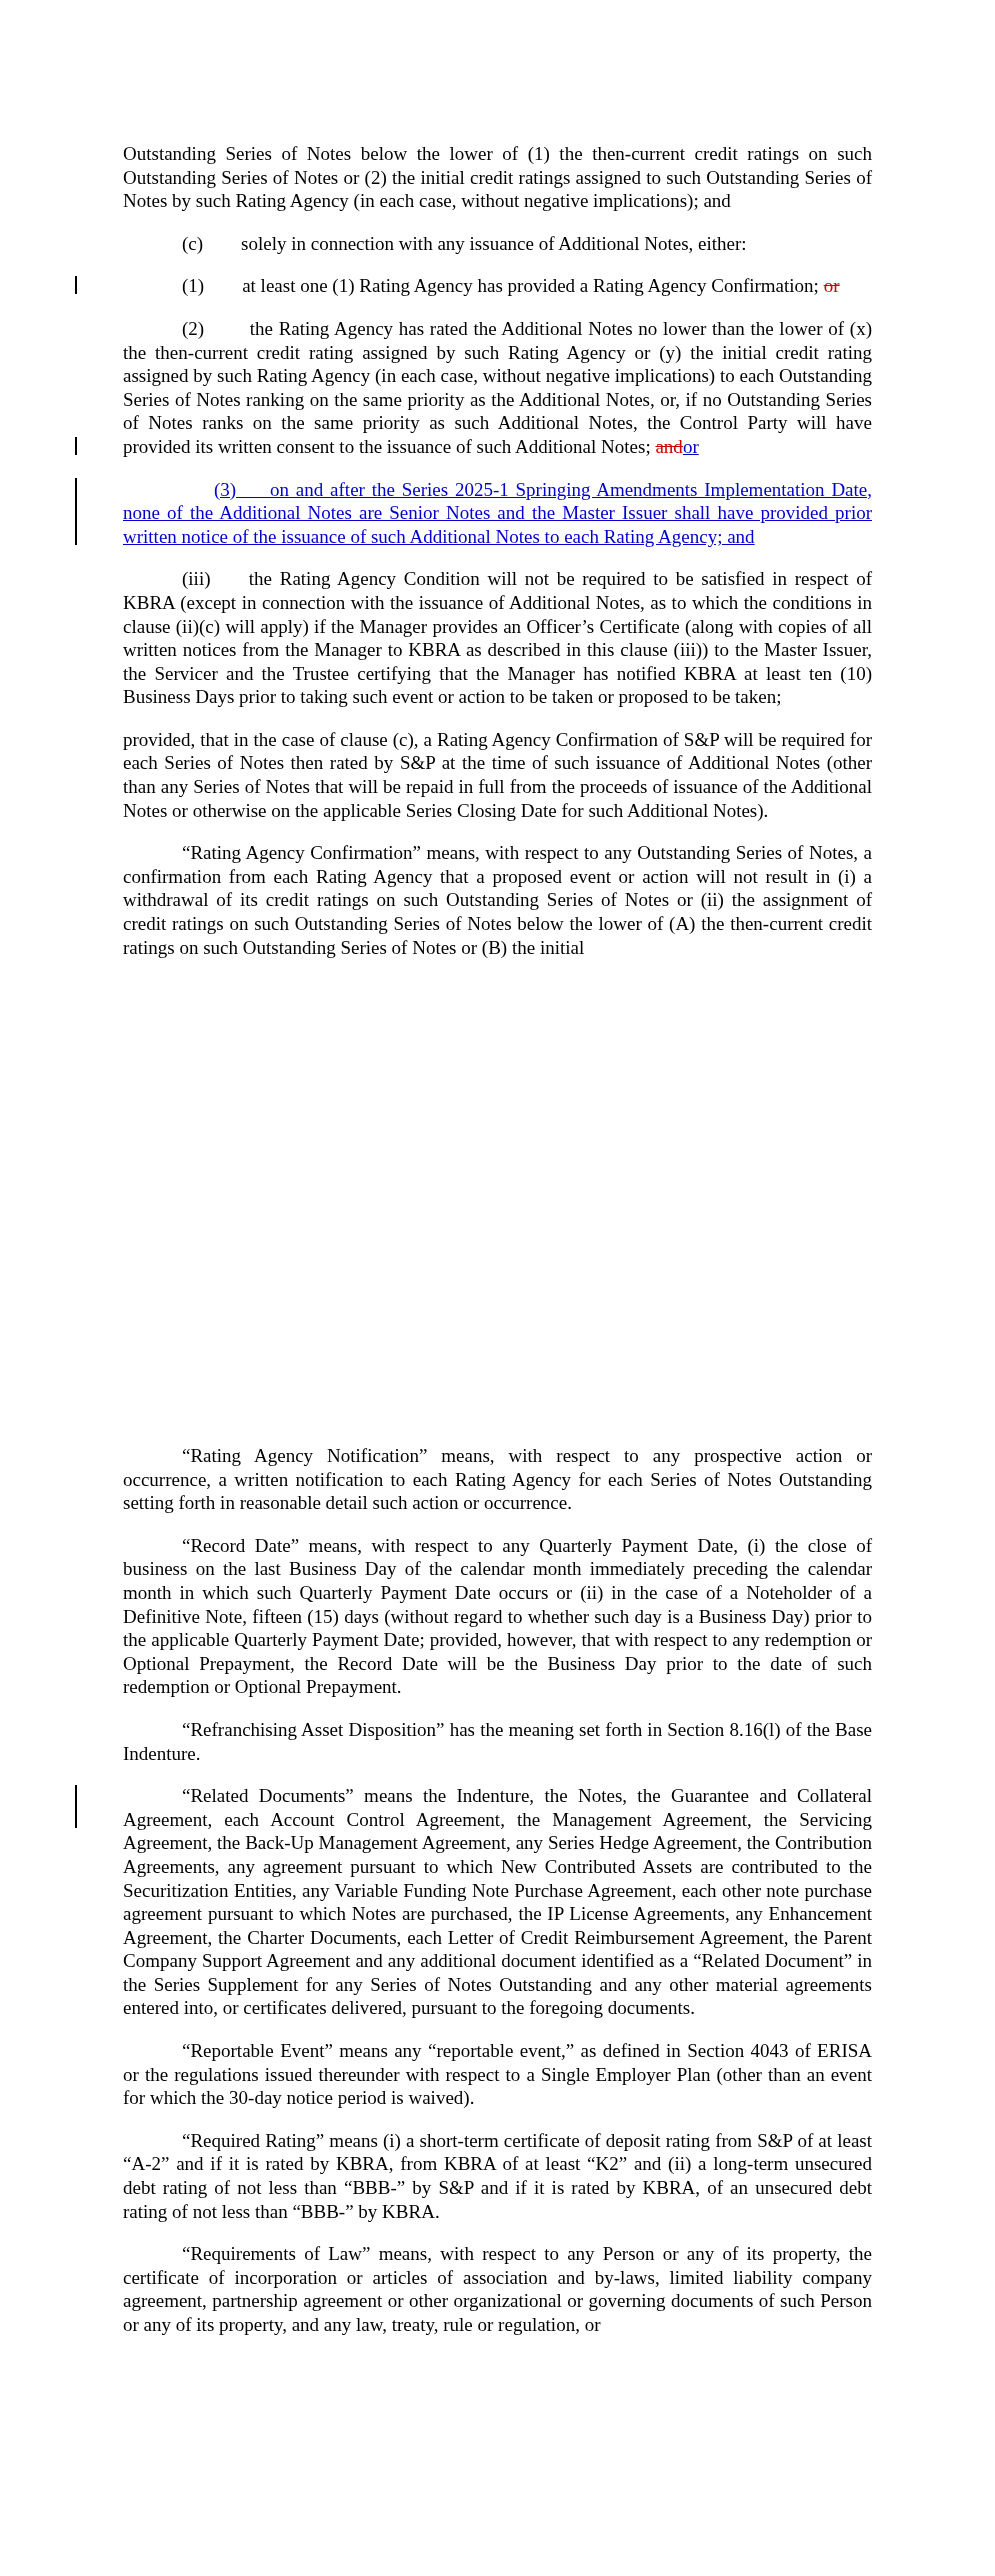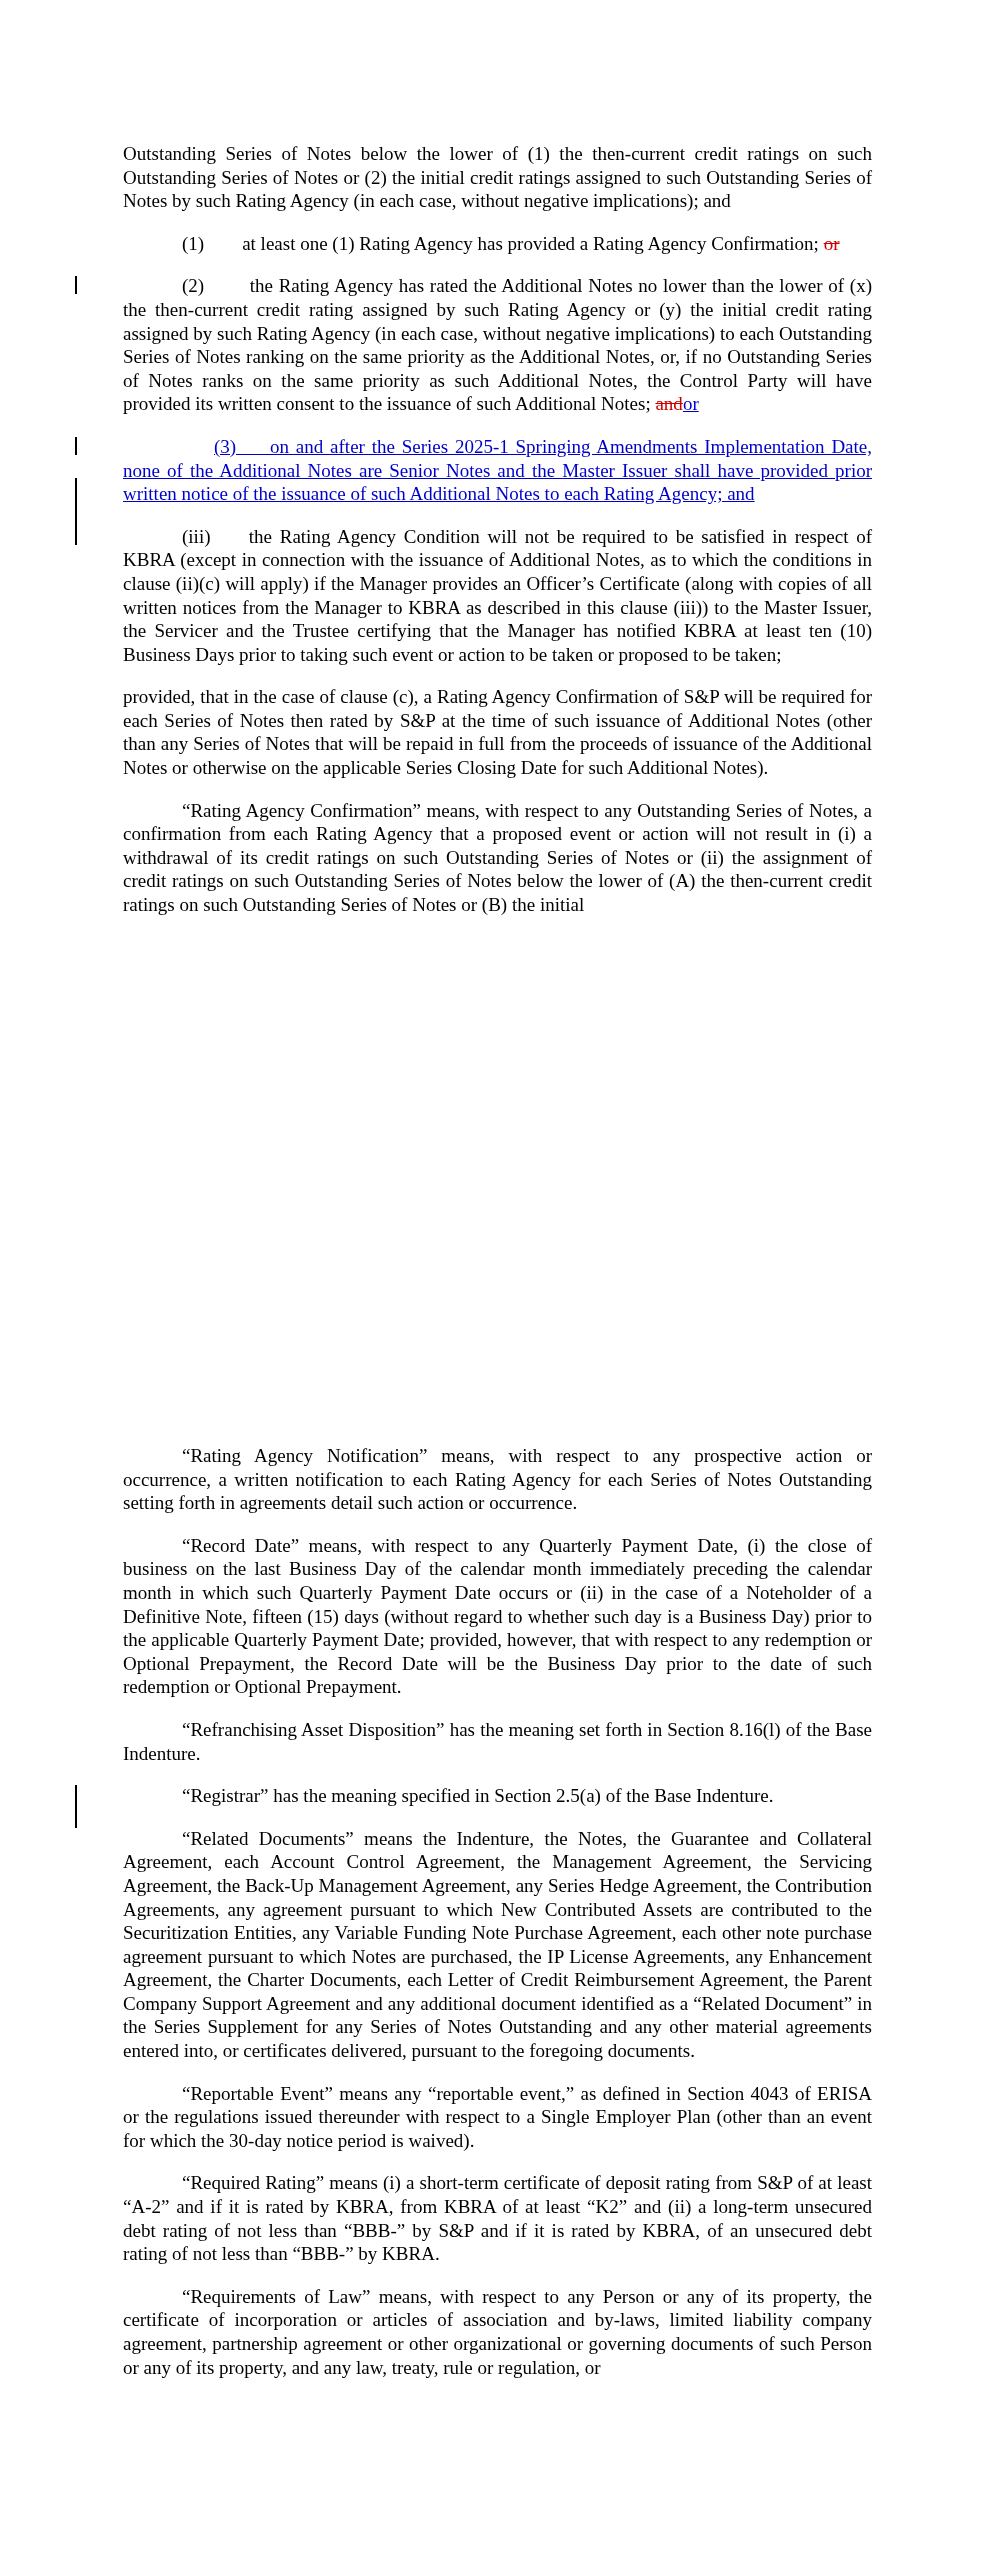--- a/index.html
+++ b/index.html
@@ -37,37 +37,37 @@
   
   .change-bar { position:absolute; left:75px; width:1.9px; background:#000000; }
 </style>
 </head>
 <body>
 
 <div class="canvas">
   <div class="page" id="page1">
     <div class="content">
         <p class="para i-cont2"><span class="r-plain">Outstanding Series of Notes below the lower of (1) the then-current credit ratings on such Outstanding Series of Notes or (2) the initial credit ratings assigned to such Outstanding Series of Notes by such Rating Agency (in each case, without negative implications); and</span></p>
+        <p class="para i-c"><span class="r-plain">(c)&nbsp;&nbsp;&nbsp;&nbsp;&nbsp;&nbsp;&nbsp;&nbsp;solely in connection with any issuance of Additional Notes, either:</span></p>
         <p class="para i-num"><span class="r-plain">(1)&nbsp;&nbsp;&nbsp;&nbsp;&nbsp;&nbsp;&nbsp;&nbsp;at least one (1) Rating Agency has provided a Rating Agency Confirmation; </span><span class="r-del">or</span></p>
         <p class="para i-num"><span class="r-plain">(2)&nbsp;&nbsp;&nbsp;&nbsp;&nbsp;&nbsp;&nbsp;&nbsp;the Rating Agency has rated the Additional Notes no lower than the lower of (x) the then-current credit rating assigned by such Rating Agency or (y) the initial credit rating assigned by such Rating Agency (in each case, without negative implications) to each Outstanding Series of Notes ranking on the same priority as the Additional Notes, or, if no Outstanding Series of Notes ranks on the same priority as such Additional Notes, the Control Party will have provided its written consent to the issuance of such Additional Notes; </span><span class="r-del">and</span><span class="r-ins">or</span></p>
         <p class="para i-num3"><span class="r-ins">(3)&nbsp;&nbsp;&nbsp;&nbsp;&nbsp;on and after the Series 2025-1 Springing Amendments Implementation Date, none of the Additional Notes are Senior Notes and the Master Issuer shall have provided prior written notice of the issuance of such Additional Notes to each Rating Agency; and</span></p>
         <p class="para i-clause"><span class="r-plain">(iii)&nbsp;&nbsp;&nbsp;&nbsp;&nbsp;the Rating Agency Condition will not be required to be satisfied in respect of KBRA (except in connection with the issuance of Additional Notes, as to which the conditions in clause (ii)(c) will apply) if the Manager provides an Officer’s Certificate (along with copies of all written notices from the Manager to KBRA as described in this clause (iii)) to the Master Issuer, the Servicer and the Trustee certifying that the Manager has notified KBRA at least ten (10) Business Days prior to taking such event or action to be taken or proposed to be taken;</span></p>
         <p class="para i-flush"><span class="r-u">provided</span><span class="r-plain">, that in the case of clause (c), a Rating Agency Confirmation of S&amp;P will be required for each Series of Notes then rated by S&amp;P at the time of such issuance of Additional Notes (other than any Series of Notes that will be repaid in full from the proceeds of issuance of the Additional Notes or otherwise on the applicable Series Closing Date for such Additional Notes).</span></p>
         <p class="para i-def"><span class="r-plain">“</span><span class="r-u">Rating Agency Confirmation</span><span class="r-plain">” means, with respect to any Outstanding Series of Notes, a confirmation from each Rating Agency that a proposed event or action will not result in (i) a withdrawal of its credit ratings on such Outstanding Series of Notes or (ii) the assignment of credit ratings on such Outstanding Series of Notes below the lower of (A) the then-current credit ratings on such Outstanding Series of Notes or (B) the initial</span></p>
       </div>
   <div class="change-bar" style="top: 276px; height: 18px;"></div>
       <div class="change-bar" style="top: 437px; height: 18px;"></div>
       <div class="change-bar" style="top: 478px; height: 67px;"></div>
     </div>
   <div class="page" id="page2">
     <div class="content">
-        <p class="para i-def"><span class="r-plain">“</span><span class="r-u">Rating Agency Notification</span><span class="r-plain">” means, with respect to any prospective action or occurrence, a written notification to each Rating Agency for each Series of Notes Outstanding setting forth in agreements detail such action or occurrence.</span></p>
+        <p class="para i-def"><span class="r-plain">“</span><span class="r-u">Rating Agency Notification</span><span class="r-plain">” means, with respect to any prospective action or occurrence, a written notification to each Rating Agency for each Series of Notes Outstanding setting forth in reasonable detail such action or occurrence.</span></p>
         <p class="para i-def"><span class="r-plain">“</span><span class="r-u">Record Date</span><span class="r-plain">” means, with respect to any Quarterly Payment Date, (i) the close of business on the last Business Day of the calendar month immediately preceding the calendar month in which such Quarterly Payment Date occurs or (ii) in the case of a Noteholder of a Definitive Note, fifteen (15) days (without regard to whether such day is a Business Day) prior to the applicable Quarterly Payment Date; </span><span class="r-u">provided</span><span class="r-plain">, </span><span class="r-u">however</span><span class="r-plain">, that with respect to any redemption or Optional Prepayment, the Record Date will be the Business Day prior to the date of such redemption or Optional Prepayment.</span></p>
         <p class="para i-def"><span class="r-plain">“</span><span class="r-u">Refranchising Asset Disposition</span><span class="r-plain">” has the meaning set forth in </span><span class="r-u">Section 8.16(l)</span><span class="r-plain"> of the Base Indenture.</span></p>
-        <p class="para i-def"><span class="r-plain">“</span><span class="r-u">Registrar</span><span class="r-plain">” has the meaning specified in </span><span class="r-u">Section 2.5(a)</span><span class="r-plain"> of the Base Indenture.</span></p>
         <p class="para i-def"><span class="r-plain">“</span><span class="r-u">Related Documents</span><span class="r-plain">” means the Indenture, the Notes, the Guarantee and Collateral Agreement, each Account Control Agreement, the Management Agreement, the Servicing Agreement, the Back-Up Management Agreement, any Series Hedge Agreement, the Contribution Agreements, any agreement pursuant to which New Contributed Assets are contributed to the Securitization Entities, any Variable Funding Note Purchase Agreement, each other note purchase agreement pursuant to which Notes are purchased, the IP License Agreements, any Enhancement Agreement, the Charter Documents, each Letter of Credit Reimbursement Agreement, the Parent Company Support Agreement and any additional document identified as a “Related Document” in the Series Supplement for any Series of Notes Outstanding and any other material agreements entered into, or certificates delivered, pursuant to the foregoing documents.</span></p>
         <p class="para i-def"><span class="r-plain">“</span><span class="r-u">Reportable Event</span><span class="r-plain">” means any “reportable event,” as defined in Section 4043 of ERISA or the regulations issued thereunder with respect to a Single Employer Plan (other than an event for which the 30-day notice period is waived).</span></p>
         <p class="para i-def"><span class="r-plain">“</span><span class="r-u">Required Rating</span><span class="r-plain">” means (i) a short-term certificate of deposit rating from S&amp;P of at least “A-2” and if it is rated by KBRA, from KBRA of at least “K2” and (ii) a long-term unsecured debt rating of not less than “BBB-” by S&amp;P and if it is rated by KBRA, of an unsecured debt rating of not less than “BBB-” by KBRA.</span></p>
         <p class="para i-def"><span class="r-plain">“</span><span class="r-u">Requirements of Law</span><span class="r-plain">” means, with respect to any Person or any of its property, the certificate of incorporation or articles of association and by-laws, limited liability company agreement, partnership agreement or other organizational or governing documents of such Person or any of its property, and any law, treaty, rule or regulation, or</span></p>
       </div>
   <div class="change-bar" style="top: 497px; height: 43px;"></div>
     </div>
 </div>
 
 

